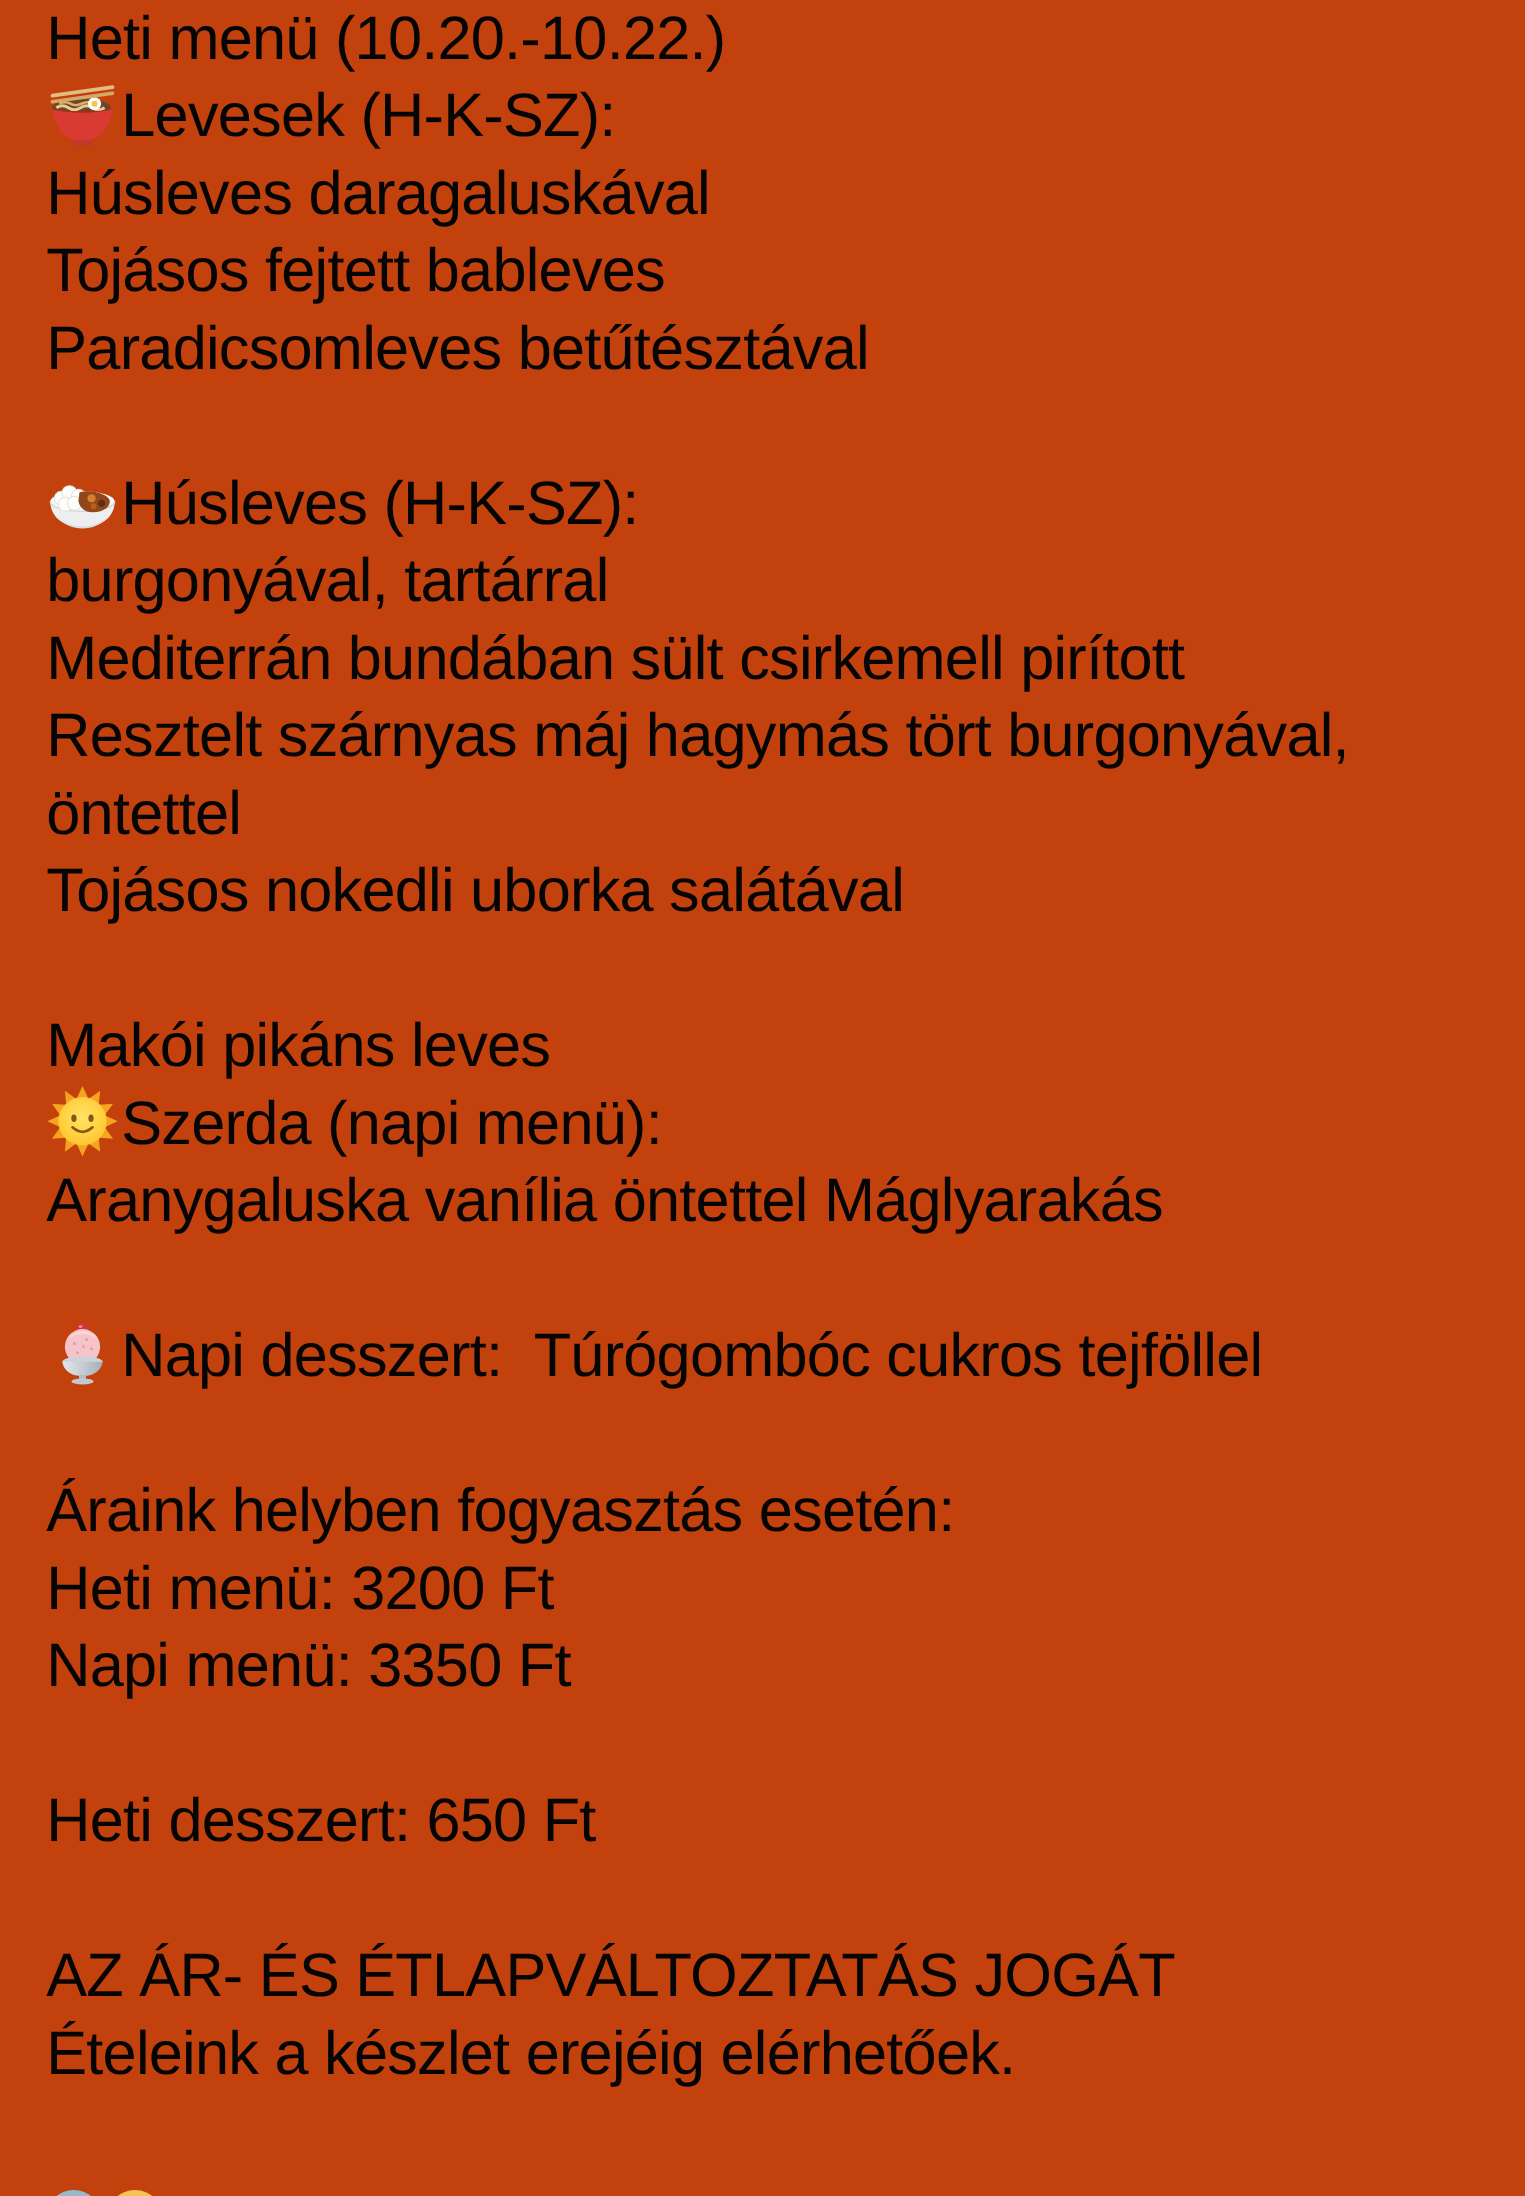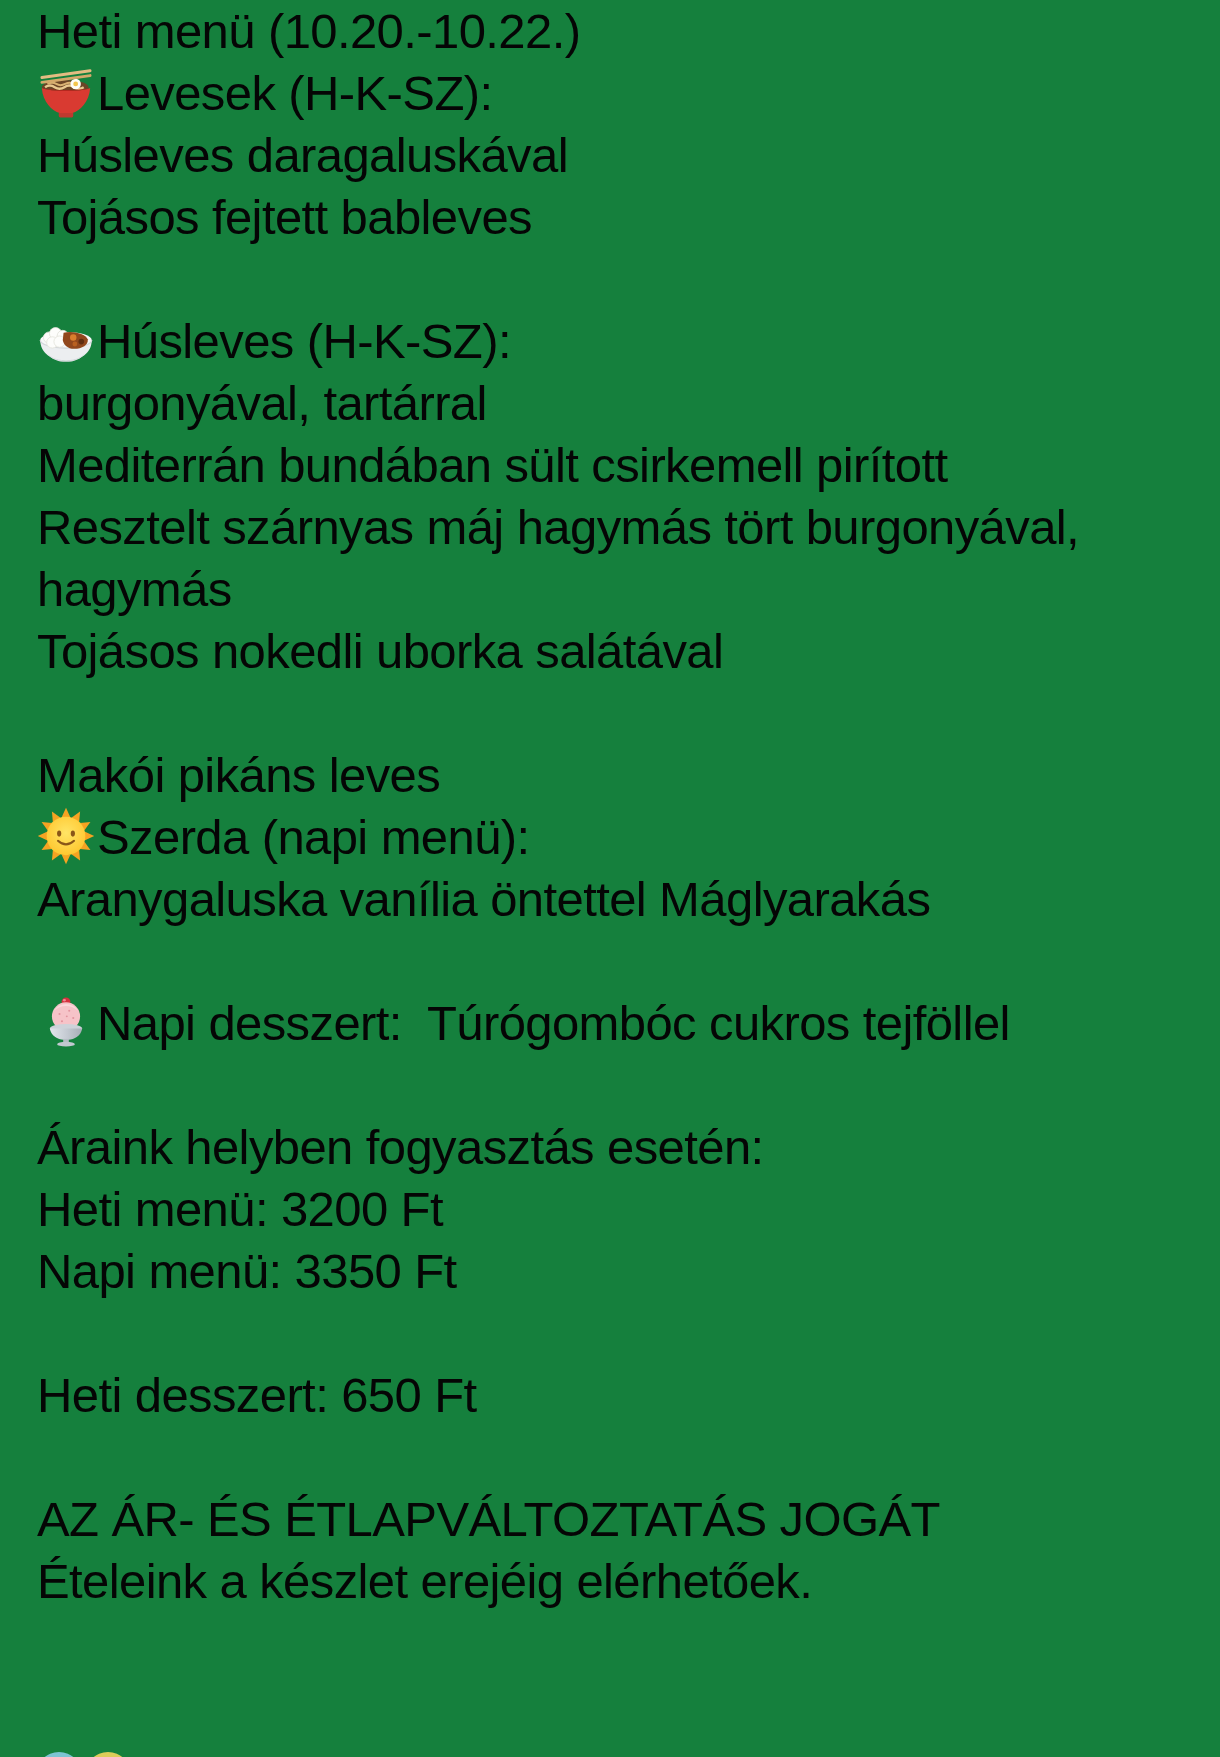--- a/index.html
+++ b/index.html
@@ -1,20 +1,20 @@
 <!DOCTYPE html>
 <html><head>
 <meta charset="utf-8">
 <style>
   html, body { margin: 0; padding: 0; background: #ffffff; }
   #screen {
     position: relative;
     width: 1220px;
     height: 1757px;
-    background: #15803d;
+    background: #c2410c;
     overflow: hidden;
     font-family: "Liberation Sans", sans-serif;
   }
   .text-block { padding: 0 14px 0 37px; }
   .line {
     min-height: 62px;
     line-height: 62px;
     font-size: 49px;
     font-weight: 400;
     color: #050505;
@@ -55,20 +55,21 @@
       <circle cx="48" cy="26" r="3" fill="#f2c64e"></circle>
       <rect x="4" y="12" width="64" height="3.6" rx="1.8" fill="#e3bc82" transform="rotate(-8 36 14)"></rect>
       <rect x="4" y="18" width="64" height="3.6" rx="1.8" fill="#d4a96a" transform="rotate(-8 36 20)"></rect>
       <path d="M6,31 C7,48 19,60 28,62 L44,62 C53,60 65,48 66,31 C56,36 16,36 6,31 Z" fill="#d93a31"></path>
       <path d="M6,31 C16,36 56,36 66,31 C56,34.5 16,34.5 6,31 Z" fill="#b5271f"></path>
       <path d="M27,62 h18 v3.5 a2,2 0 0 1 -2,2 h-14 a2,2 0 0 1 -2,-2 Z" fill="#c0392f"></path>
     </svg></span><span>Levesek (H-K-SZ):</span></div>
 
     <div class="line">Húsleves daragaluskával</div>
     <div class="line">Tojásos fejtett bableves</div>
+    <div class="line">Paradicsomleves betűtésztával</div>
     <div class="line"></div>
 
     <div class="line"><span class="emoji"><svg viewBox="0 0 72 72" aria-hidden="true">
       <path d="M4,36 C4,52 18,62 36,62 C54,62 68,52 68,36 Z" fill="#eceef0"></path>
       <ellipse cx="36" cy="36" rx="32" ry="10" fill="#f7f8f9"></ellipse>
       <path d="M4,36 a32,10 0 0 0 64,0" fill="none" stroke="#d4d7db" stroke-width="1.5"></path>
       <g fill="#fdfdfb" stroke="#e2e2da" stroke-width="1">
         <circle cx="15" cy="33" r="7"></circle>
         <circle cx="23" cy="28" r="7.5"></circle>
         <circle cx="32" cy="31" r="7"></circle>
@@ -78,21 +79,21 @@
       <path d="M33,27 C44,24 60,28 63,35 C64,42 56,47 46,47 C38,47 33,42 32,36 Z" fill="#91471c"></path>
       <circle cx="45" cy="33" r="4" fill="#da7e2d"></circle>
       <circle cx="55" cy="38" r="3.5" fill="#5f2d10"></circle>
       <circle cx="47" cy="41" r="3" fill="#b85f1f"></circle>
       <path d="M12,52 C18,58 26,61 36,61 C46,61 54,58 60,52 C54,60 46,63 36,63 C26,63 18,60 12,52 Z" fill="#d9dce0"></path>
     </svg></span><span>Húsleves (H-K-SZ):</span></div>
 
     <div class="line">burgonyával, tartárral</div>
     <div class="line">Mediterrán bundában sült csirkemell pirított</div>
     <div class="line">Resztelt szárnyas máj hagymás tört burgonyával,</div>
-    <div class="line">hagymás</div>
+    <div class="line">öntettel</div>
     <div class="line">Tojásos nokedli uborka salátával</div>
     <div class="line"></div>
 
     <div class="line">Makói pikáns leves</div>
 
     <div class="line"><span class="emoji"><svg viewBox="0 0 72 72" aria-hidden="true">
       <defs>
         <radialGradient id="sungrad" cx="50%" cy="42%" r="60%">
           <stop offset="0%" stop-color="#ffe566"></stop>
           <stop offset="100%" stop-color="#ffc62e"></stop>

